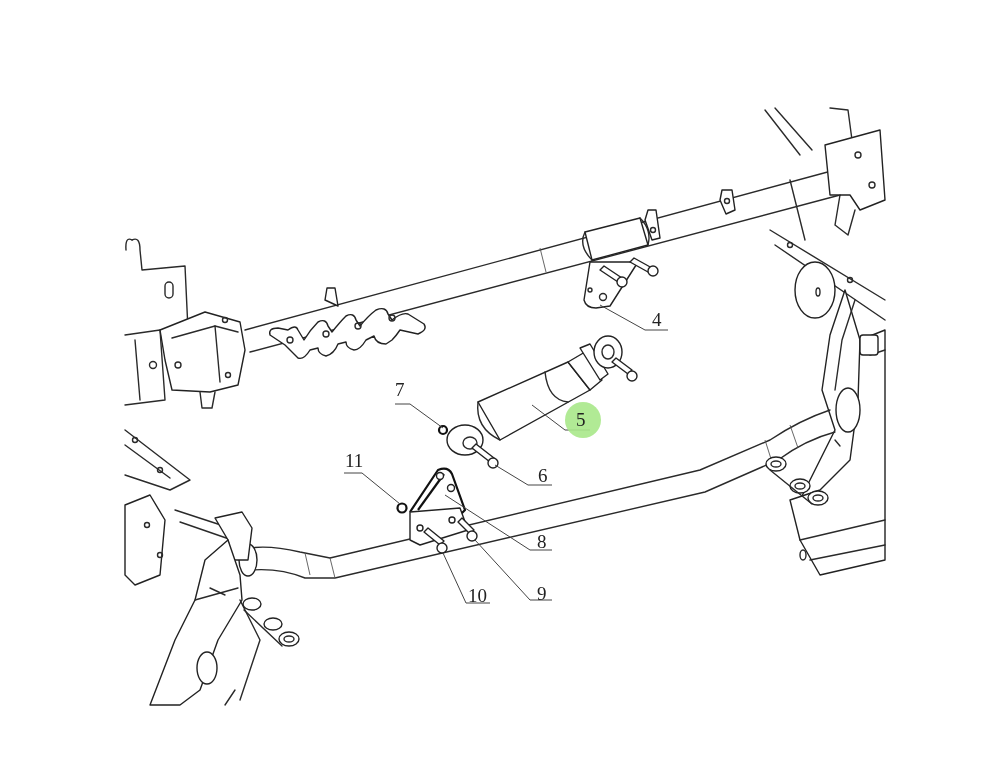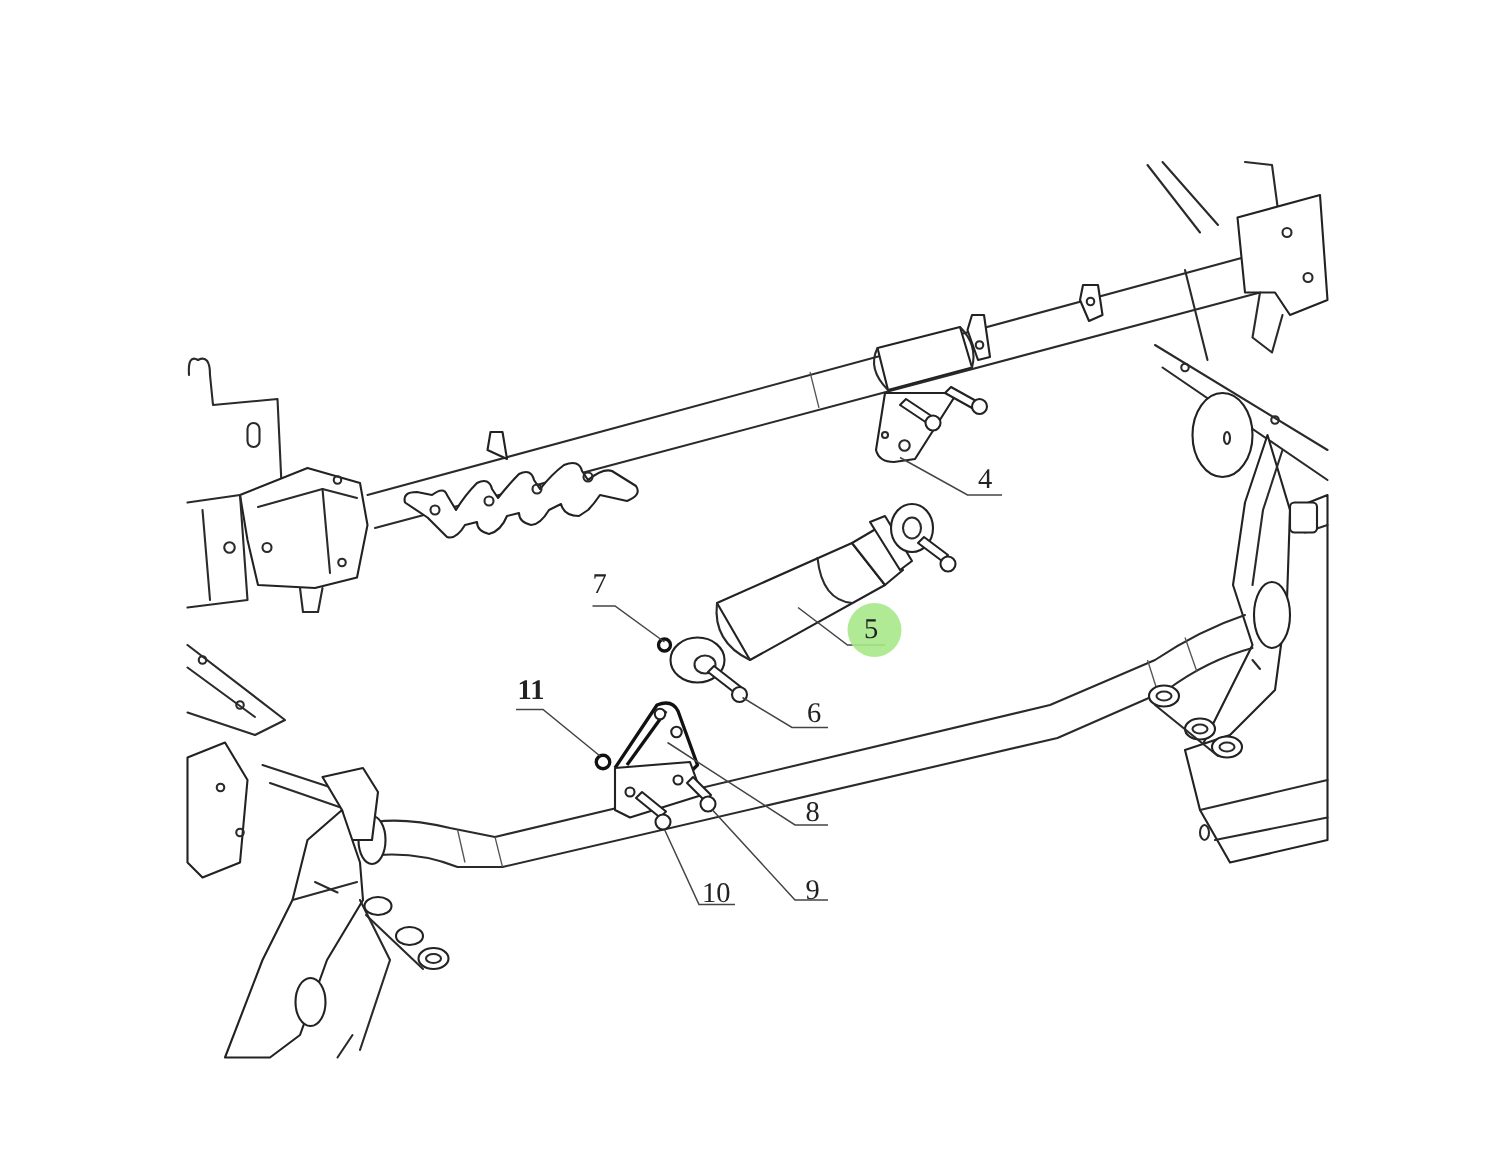--- a/index.html
+++ b/index.html
@@ -205,15 +205,15 @@
 
   <div class="highlight" style="left:565px; top:402px;"></div>
 
   <span class="callout" style="left:652px; top:310px;">4</span>
   <span class="callout" style="left:576px; top:410px;">5</span>
   <span class="callout" style="left:538px; top:466px;">6</span>
   <span class="callout" style="left:395px; top:380px;">7</span>
   <span class="callout" style="left:537px; top:532px;">8</span>
   <span class="callout" style="left:537px; top:584px;">9</span>
   <span class="callout" style="left:468px; top:586px;">10</span>
-  <span class="callout" style="left:345px; top:451px;font-weight:bold;">11</span>
+  <span class="callout" style="left:345px; top:451px;">11</span>
 
 </div>
 
 </body></html>

